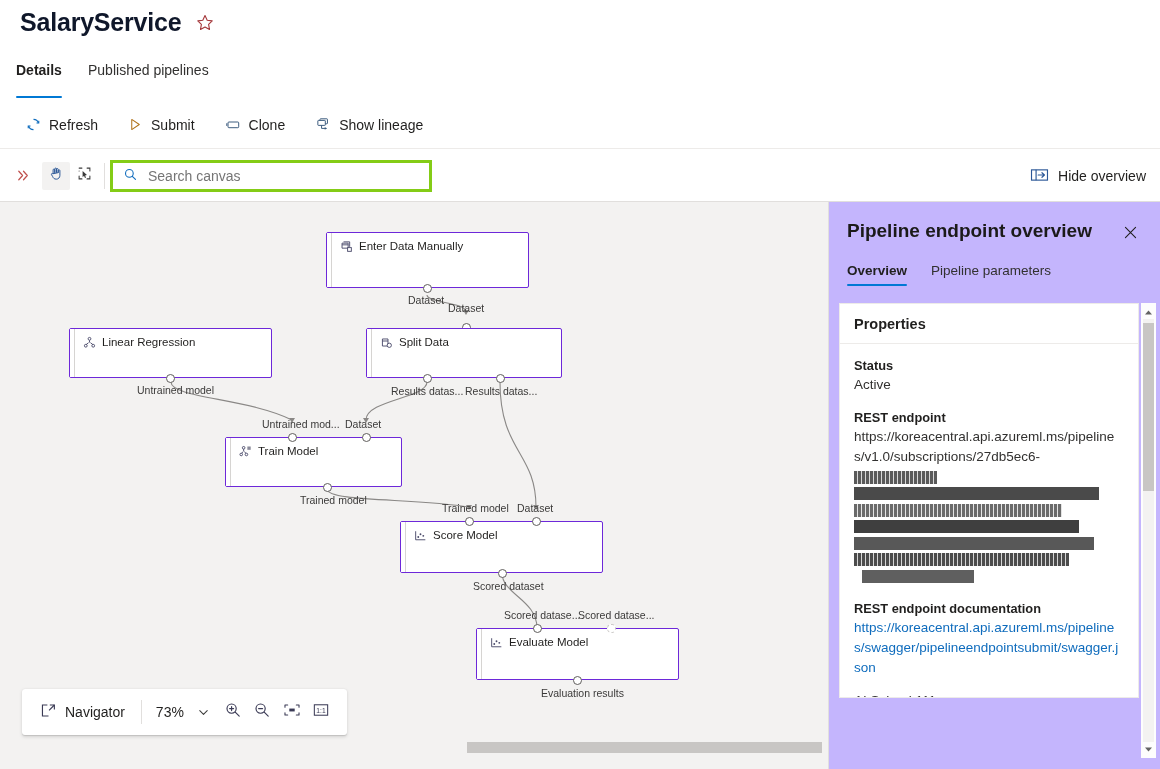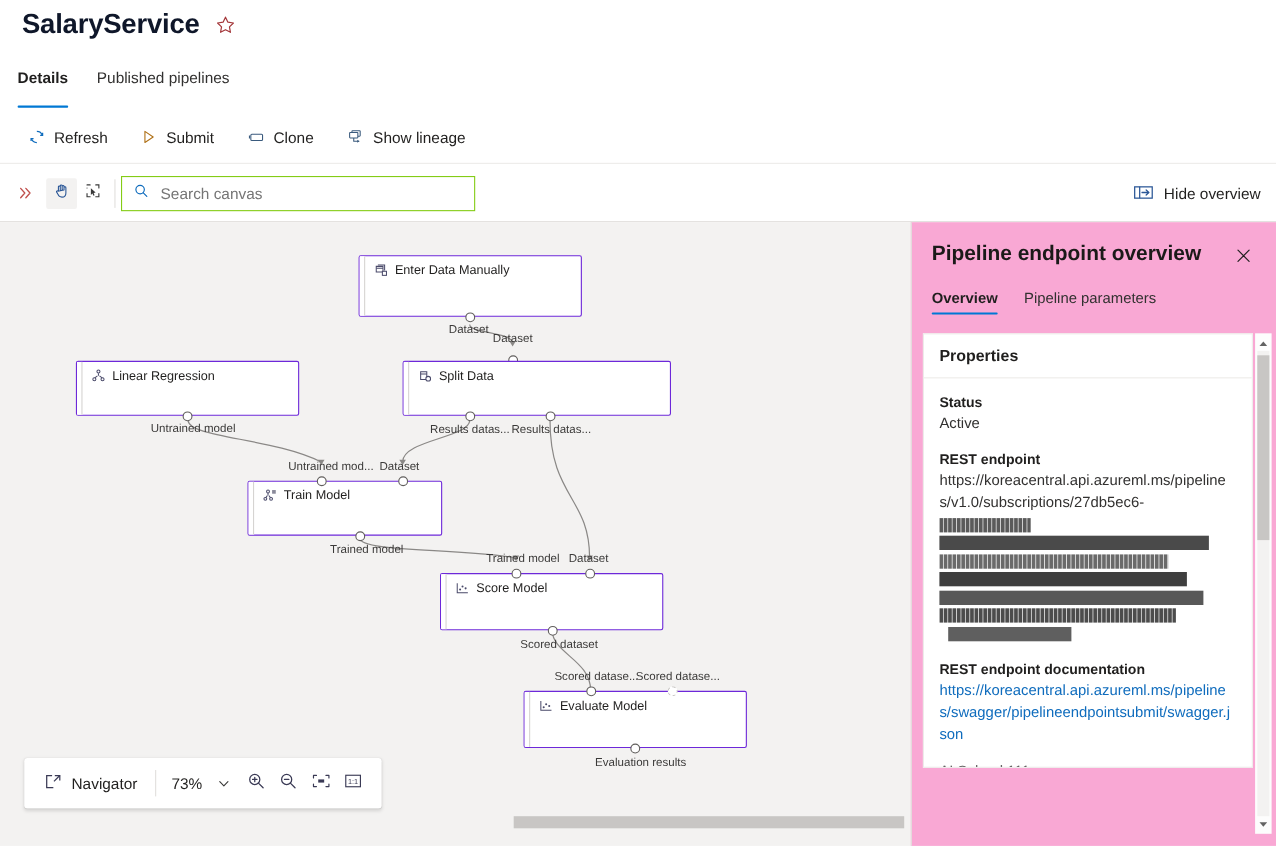--- a/index.html
+++ b/index.html
@@ -33,21 +33,21 @@
   .cmd { display: flex; align-items: center; gap: 8px; font-size: 14px; color: #201f1e; cursor: pointer; height: 32px; padding: 0 4px; }
   .cmd svg { display: block; }
 
   
   .canvas-toolbar { position: absolute; left: 0; top: 150px; width: 1160px; height: 52px; background: #fff;
                     border-bottom: 1px solid #e1dfdd; display: flex; align-items: center; }
   .chev-btn { margin-left: 10px; width: 26px; height: 26px; display: flex; align-items: center; justify-content: center; cursor: pointer; }
   .tool-btn { width: 28px; height: 28px; display: flex; align-items: center; justify-content: center; cursor: pointer; border-radius: 2px; }
   .tool-btn.sel { background: #f3f2f1; }
   .tool-sep { width: 1px; height: 26px; background: #e1dfdd; margin: 0 6px; }
-  .search-box { position: absolute; left: 110px; top: 160px; width: 322px; height: 32px; border: 1px solid #84cc16;
+  .search-box { position: absolute; left: 110px; top: 160px; width: 322px; height: 32px; border: 3px solid #84cc16;
                 background: #fff; display: flex; align-items: center; padding-left: 10px; gap: 8px; }
   .search-box input { border: 0; outline: 0; font-size: 14px; color: #605e5c; width: 260px; background: transparent;
                       font-family: "Liberation Sans", sans-serif; }
   .hide-overview { position: absolute; right: 14px; top: 162px; display: flex; align-items: center; gap: 9px;
                    font-size: 14px; color: #201f1e; cursor: pointer; height: 28px; }
 
   
   .canvas-wrap { position: absolute; left: 0; top: 202px; width: 828px; height: 567px; background: #f3f2f1; overflow: hidden; }
   .canvas-svg { position: absolute; left: 0; top: 0; }
 
@@ -68,21 +68,21 @@
   .nav-item { display: flex; align-items: center; gap: 8px; font-size: 14px; color: #201f1e; cursor: pointer; padding: 4px 6px; }
   .nav-sep { width: 1px; height: 24px; background: #e1dfdd; margin: 0 8px; }
   .zoom-val { font-size: 14px; color: #201f1e; padding: 0 4px; cursor: pointer; }
   .zbtn { width: 30px; height: 30px; display: flex; align-items: center; justify-content: center; cursor: pointer; }
 
   
   .hscroll-track { position: absolute; left: 0; top: 740px; width: 828px; height: 15px; background: #f3f2f1; }
   .hscroll-thumb { position: absolute; left: 467px; top: 742px; width: 355px; height: 11px; background: #c8c6c4; }
 
   
-  .rpanel { position: absolute; left: 828px; top: 202px; width: 332px; height: 567px; background: #f9a8d4;
+  .rpanel { position: absolute; left: 828px; top: 202px; width: 332px; height: 567px; background: #c4b5fd;
             border-left: 1px solid #e1dfdd; }
   .rpanel-title { position: absolute; left: 18px; top: 18px; font-size: 19px; font-weight: 600; color: #1b1a19; }
   .rclose { position: absolute; right: 18px; top: 18px; width: 24px; height: 24px; display:flex; align-items:center; justify-content:center; cursor: pointer; }
   .rtabs { position: absolute; left: 0; top: 61px; width: 332px; height: 34px; }
   .rtab { position: absolute; top: 0; font-size: 13.5px; color: #323130; cursor: pointer; }
   .rtab.active { font-weight: 600; color: #201f1e; }
   .rtab .u { position: absolute; left: 0; right: 0; bottom: -8px; height: 2px; background: #0078d4; border-radius: 1px; }
   #rtab-overview { left: 18px; }
   #rtab-params { left: 102px; }
 
@@ -281,21 +281,21 @@
             <circle cx="11" cy="10.5" r="1.5" fill="none" stroke="#4a4a6a" stroke-width="1"></circle>
             <path d="M7 4.6v2.4M3.4 9.2L6 7.2M10.6 9.2L8 7.2" stroke="#4a4a6a" stroke-width="1"></path>
           </svg>
         </span>
         <span class="ntext">Linear Regression</span>
       </div>
     </div>
     <div class="port" style="left:166px; top:172px;"></div>
     <div class="portlabel" style="left:137px; top:182px;">Untrained model</div>
 
-    <div class="node" style="left:366px; top:126px; width:244px; height:50px;">
+    <div class="node" style="left:366px; top:126px; width:196px; height:50px;">
       <div class="accent"></div>
       <div class="body">
         <span class="nicon">
           <svg width="13" height="13" viewBox="0 0 14 14">
             <path d="M2.6 3.2h6v7.6h-6z" fill="none" stroke="#4a4a6a" stroke-width="1"></path>
             <path d="M2.6 5.4h6" stroke="#4a4a6a" stroke-width="1"></path>
             <circle cx="10" cy="10" r="2.3" fill="#fff" stroke="#4a4a6a" stroke-width="1"></circle>
           </svg>
         </span>
         <span class="ntext">Split Data</span>

